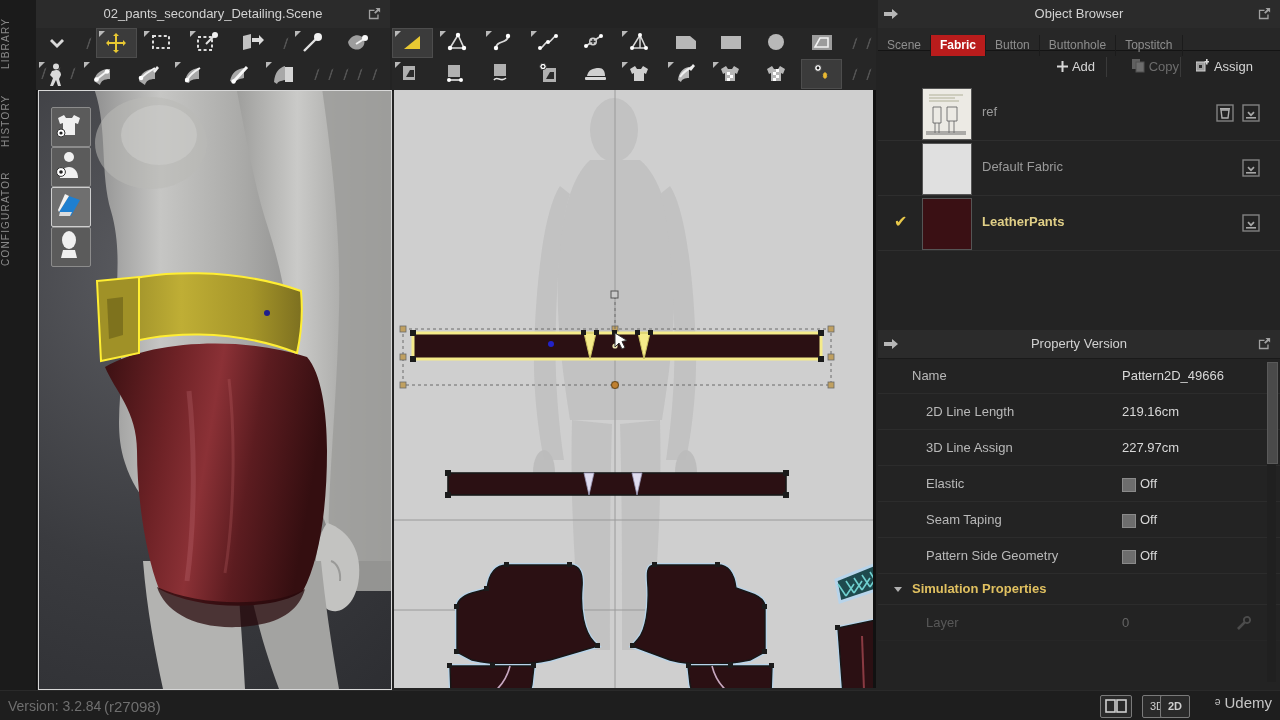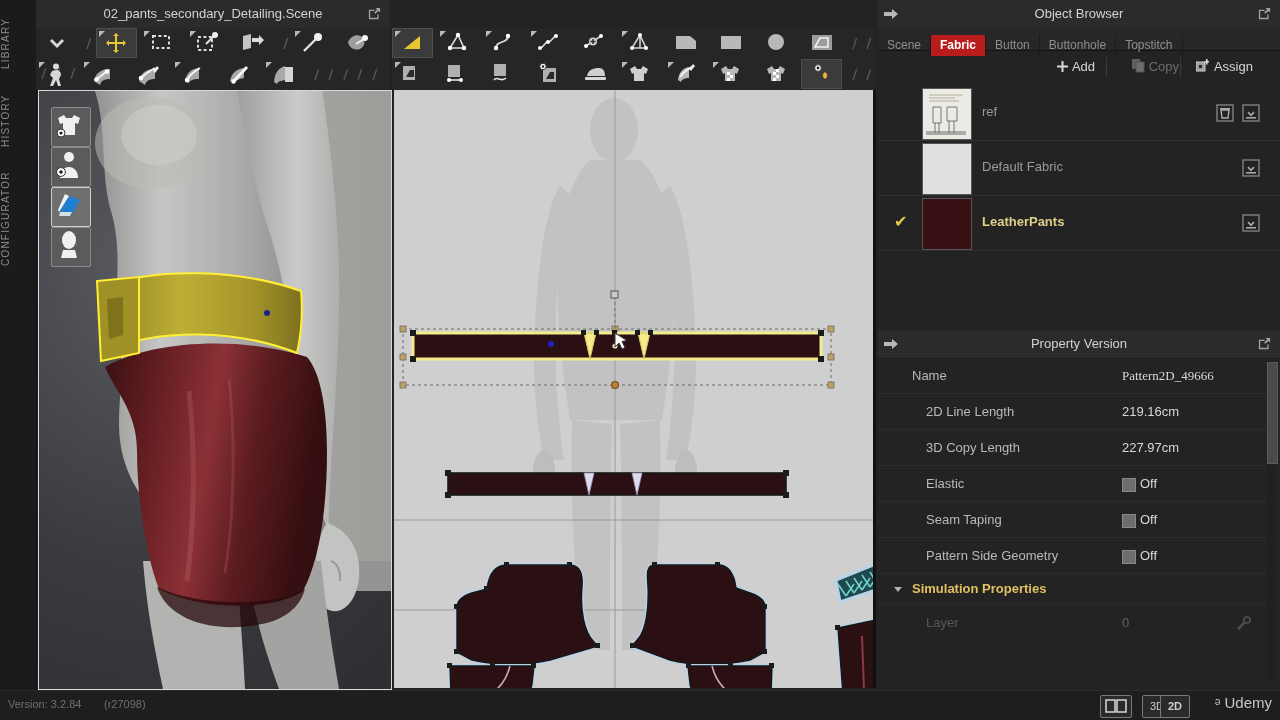--- a/index.html
+++ b/index.html
@@ -84,22 +84,22 @@
   .chkbox{position:absolute;left:244px;top:12px;width:12px;height:12px;background:#6d6d6d;
       border:1px solid #8a8a8a;}
   .chkoff{position:absolute;left:262px;top:10px;font-size:13px;color:#d8d8d8;}
   .wrench{position:absolute;right:28px;top:10px;opacity:.75;}
   .pscroll{position:absolute;right:4px;top:32px;width:9px;height:320px;background:#202020;}
   .pthumb{position:absolute;left:0;top:0;width:9px;height:100px;background:#4a4a4a;border:1px solid #5a5a5a;}
 
   
   #status{position:absolute;left:0;top:690px;width:1280px;height:30px;background:#1e1e1e;
       border-top:1px solid #2a2a2a;}
-  #version{position:absolute;left:8px;top:7px;font-size:11px;color:#6f6f6f;}
-  #revision{position:absolute;left:104px;top:7px;font-size:11px;color:#6f6f6f;}
+  #version{position:absolute;left:8px;top:7px;font-size:14px;color:#6f6f6f;}
+  #revision{position:absolute;left:104px;top:7px;font-size:15px;color:#6f6f6f;}
   .sbtn{position:absolute;top:4px;height:21px;border:1px solid #7a7a7a;border-radius:2px;
       color:#cfcfcf;font-size:11px;text-align:center;line-height:21px;background:#2a2a2a;}
   #wm{position:absolute;right:8px;top:3px;font-size:15px;color:#d8d8d8;opacity:.9;}
 </style>
 </head>
 <body>
 
 <div id="app">
 
   <div class="rail">
@@ -745,31 +745,31 @@
       <svg class="popout" viewBox="0 0 16 16">
         <path d="M2 4h6v1.4H3.4V12.6H11V9h1.4v5H2z" fill="#c9c9c9"></path>
         <path d="M9 2h5v5l-1.8-1.8-3.2 3.2-1.4-1.4 3.2-3.2z" fill="#c9c9c9"></path>
       </svg>
     </div>
 
     <div class="plist">
 
       <div class="prow">
         <div class="plabel">Name</div>
-        <div class="pvalue" style="overflow:hidden;width:112px;white-space:nowrap;font-family:Liberation Serif, serif;">Pattern2D_49666</div>
+        <div class="pvalue" style="overflow:hidden;width:112px;white-space:nowrap;">Pattern2D_49666</div>
       </div>
 
 
       <div class="prow">
         <div class="plabel" style="left:48px;">2D Line Length</div>
         <div class="pvalue">219.16cm</div>
       </div>
 
       <div class="prow">
-        <div class="plabel" style="left:48px;">3D Copy Length</div>
+        <div class="plabel" style="left:48px;">3D Line Assign</div>
         <div class="pvalue">227.97cm</div>
       </div>
 
       <div class="prow">
         <div class="plabel" style="left:48px;">Elastic</div>
         <span class="chkbox"></span>
         <div class="chkoff">Off</div>
       </div>
 
       <div class="prow">

